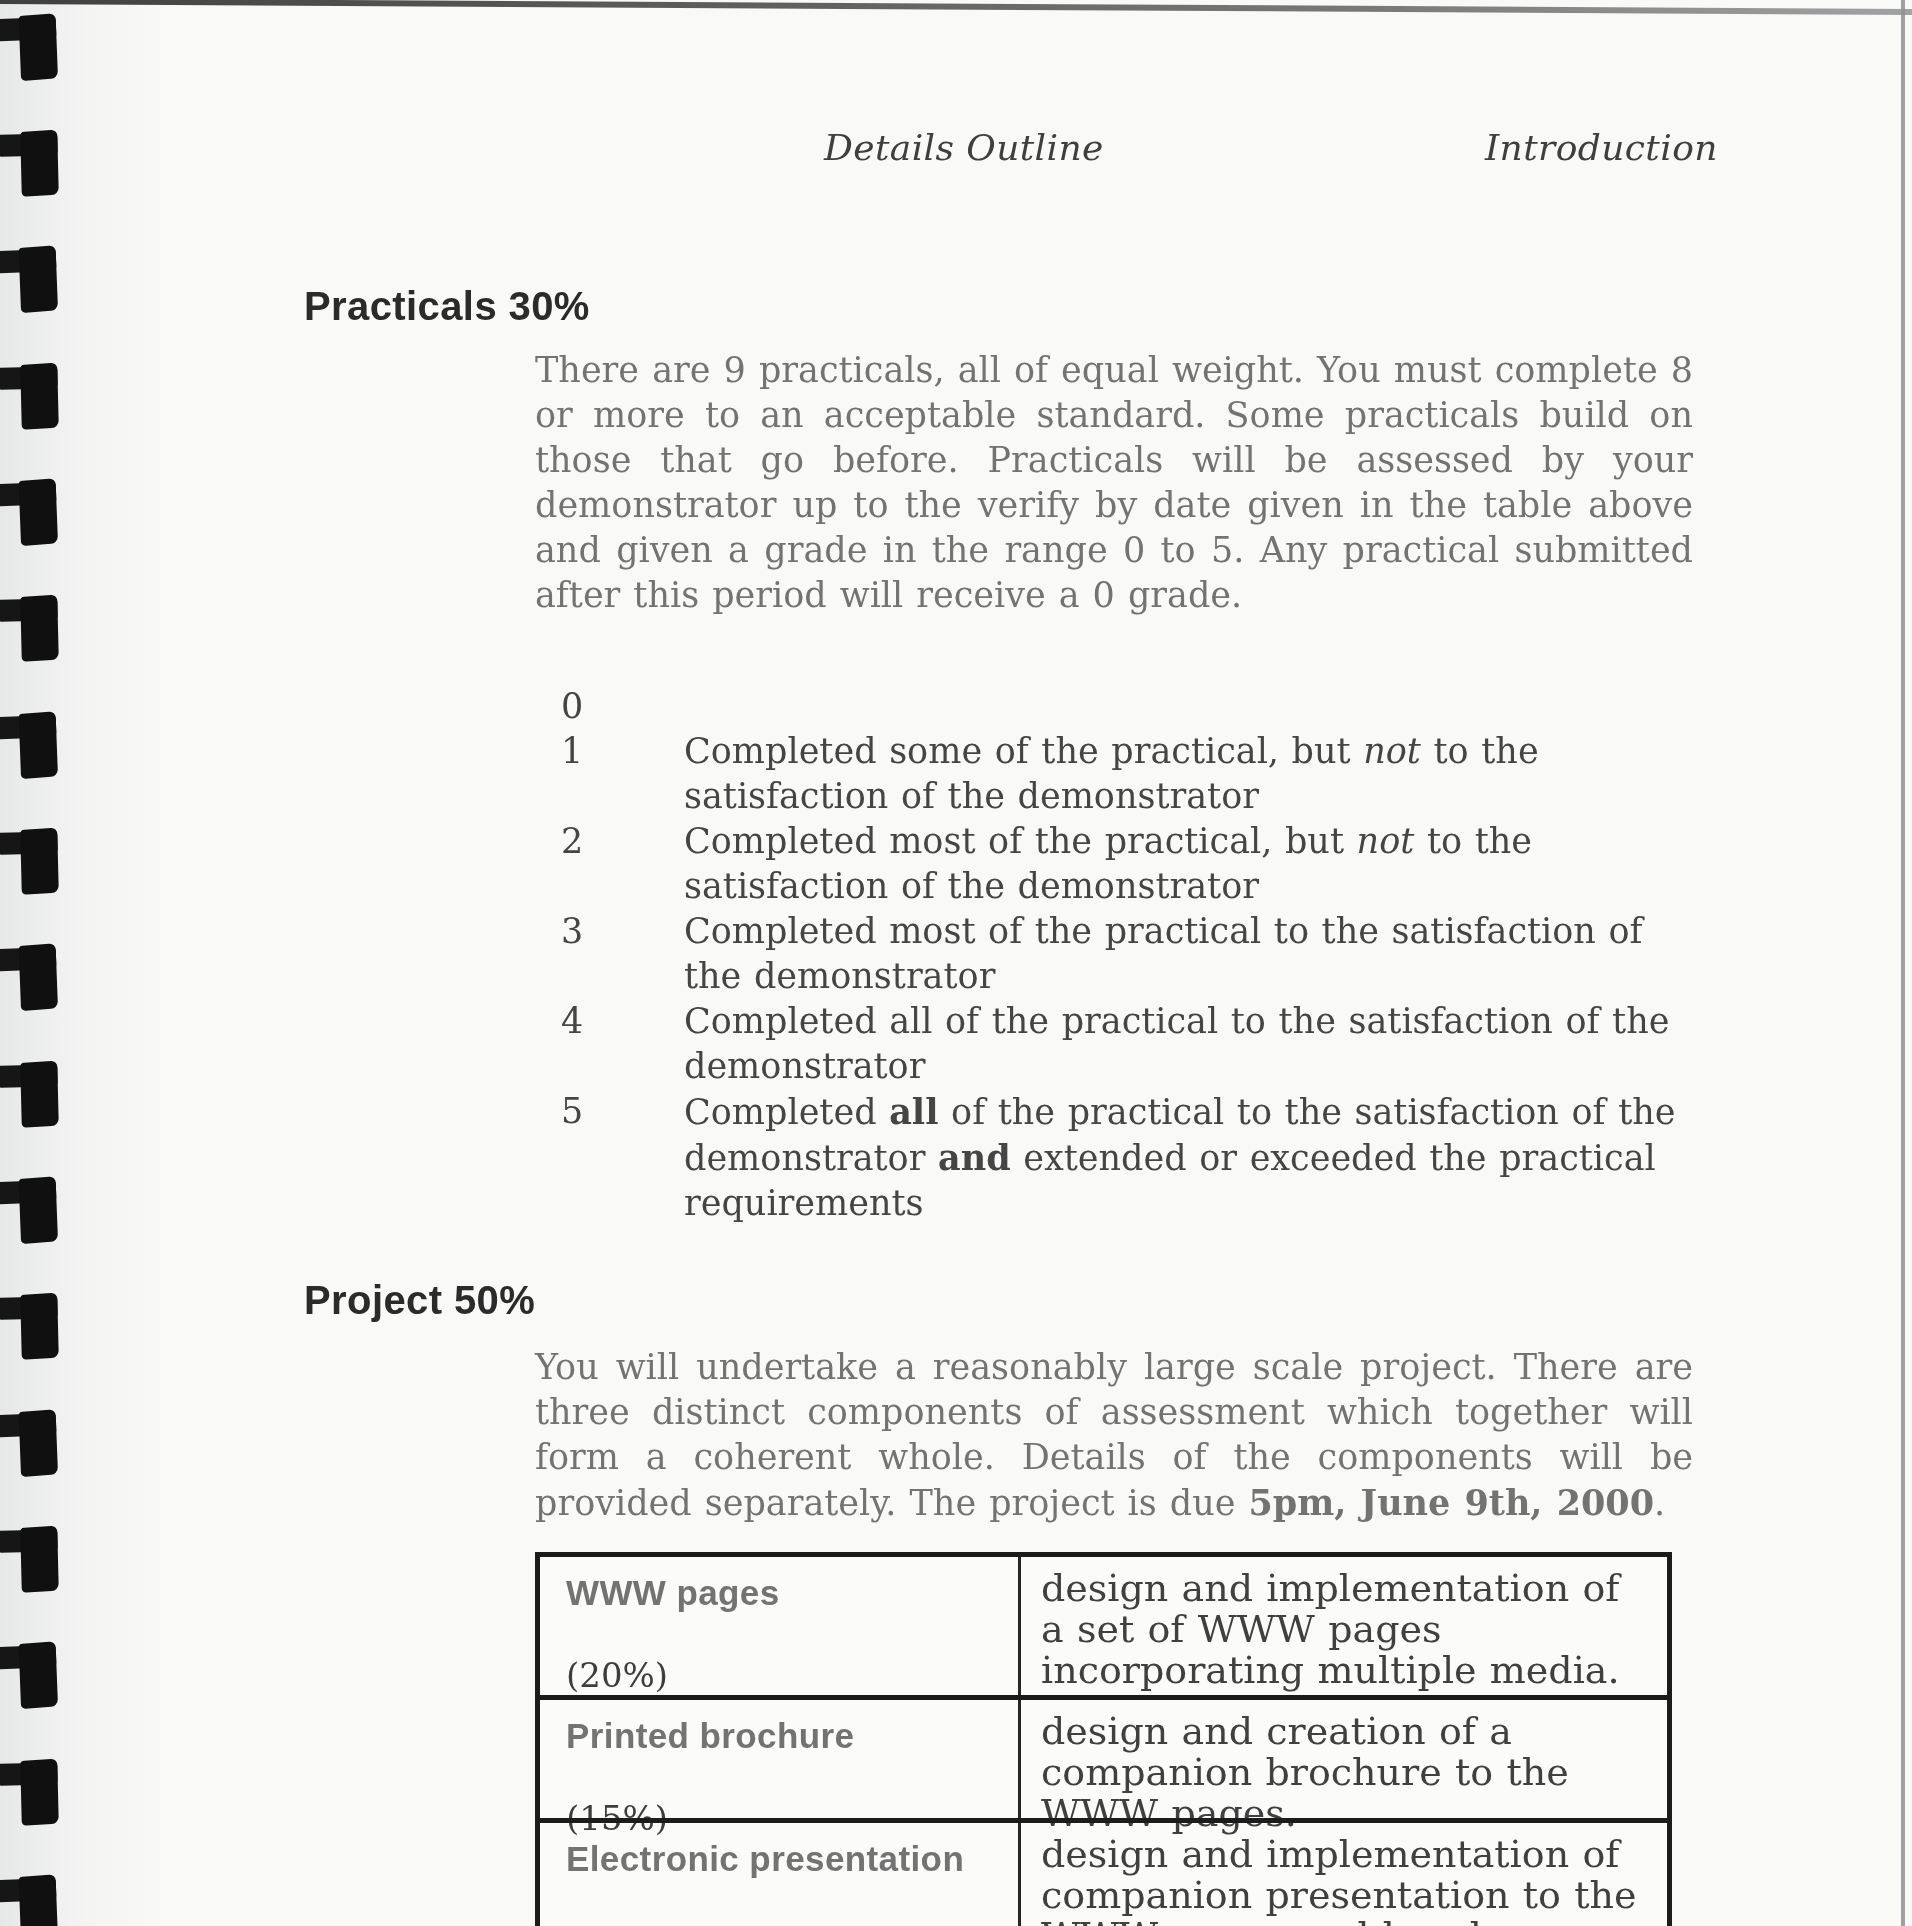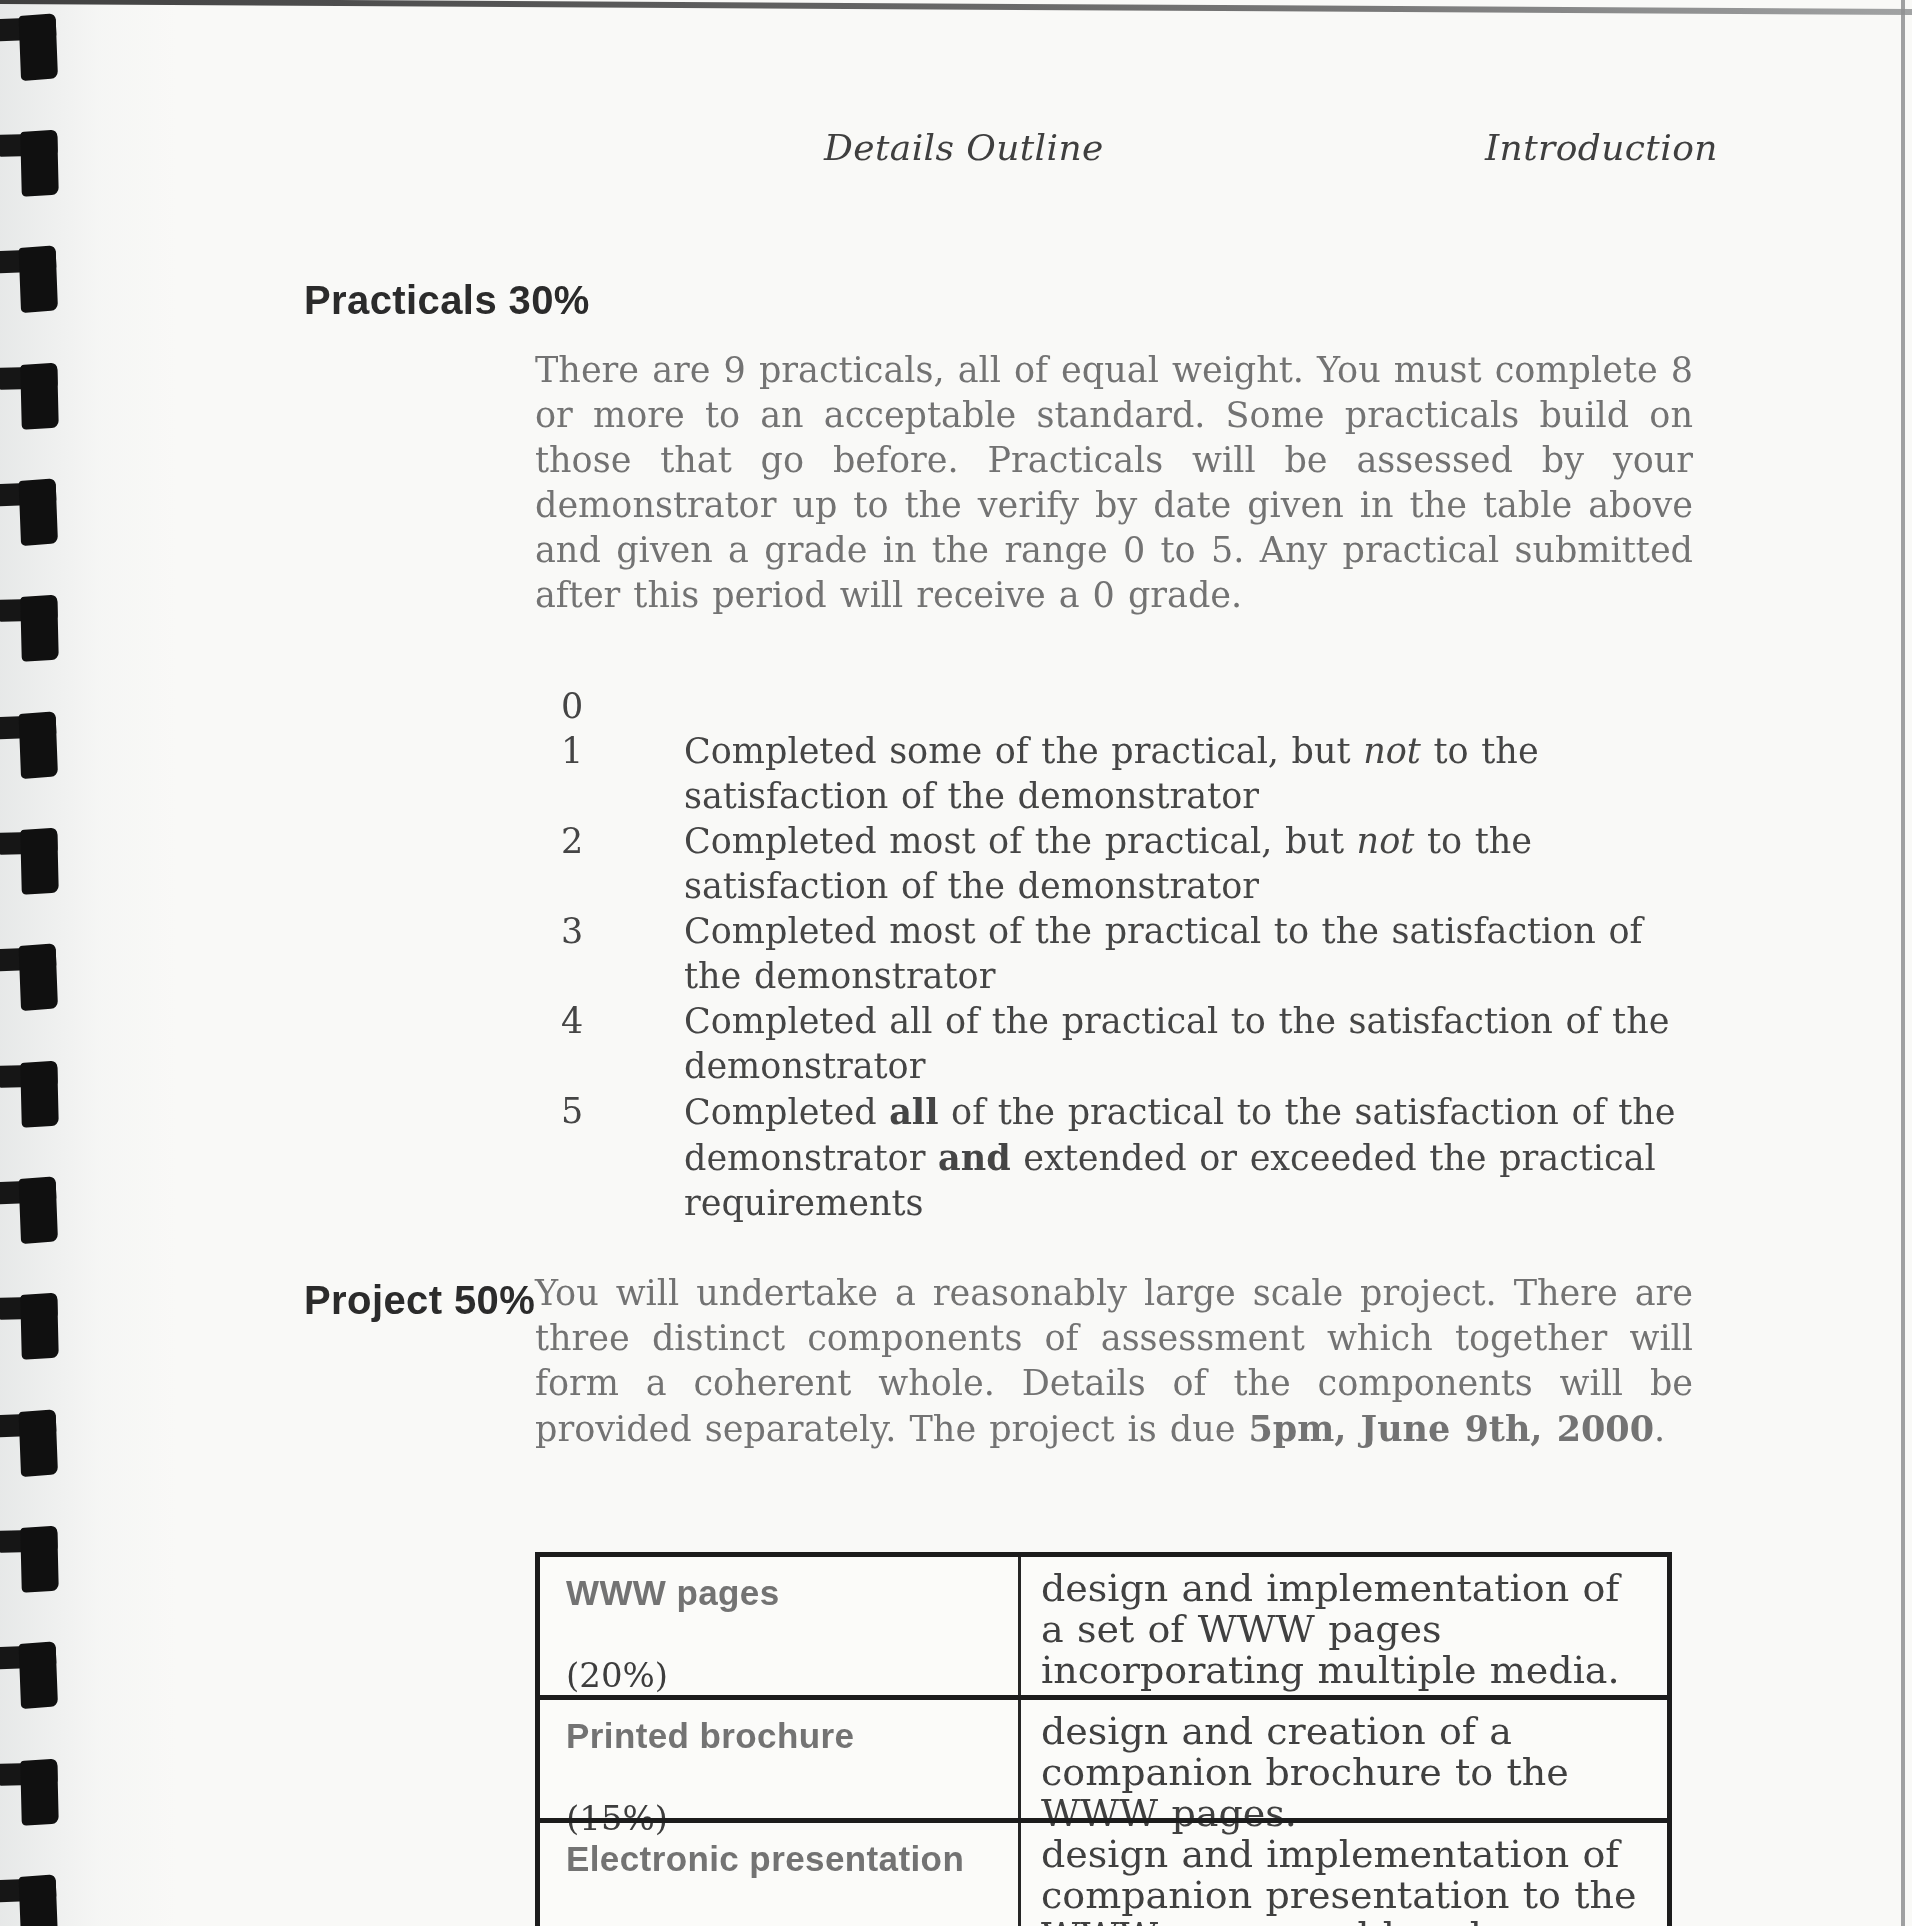--- a/index.html
+++ b/index.html
@@ -40,30 +40,30 @@
   
   .running{position:absolute;font:italic 36px "DejaVu Serif", serif;color:#3f3f3f;letter-spacing:0.4px;}
   .run-left{left:824px;top:127px;}
   .run-right{left:1485px;top:127px;}
   
   .sec-h{
     position:absolute;left:304px;
     font:700 40px "Liberation Sans", sans-serif;
     color:#2b2b2b;letter-spacing:0.4px;
   }
-  #h-practicals{top:278px;}
+  #h-practicals{top:284px;}
   #h-project{top:1278px;}
   
   .para{
     position:absolute;left:535px;width:1158px;
     font-size:35px;line-height:45px;color:#737373;
     text-align:justify;word-spacing:1.9px;
   }
   #p-practicals{top:348px;}
-  #p-project{top:1271px;}
+  #p-project{top:1345px;}
   
   .grades{position:absolute;left:561px;top:684px;width:1133px;}
   .grade-row{display:grid;grid-template-columns:123px 1fr;}
   .grade-row .num,.grade-row .txt{
     font-size:35px;line-height:45px;color:#454545;word-spacing:1.5px;
   }
   
   .atable{
     position:absolute;left:535px;top:1552px;width:1137px;height:428px;
     box-sizing:border-box;border:5.8px solid #1c1c1c;

